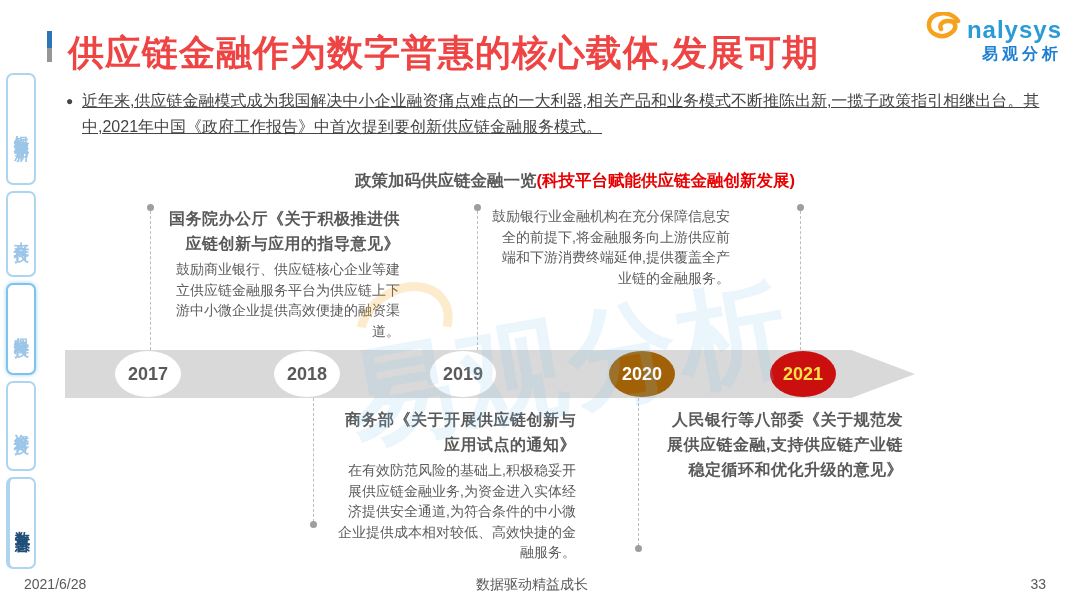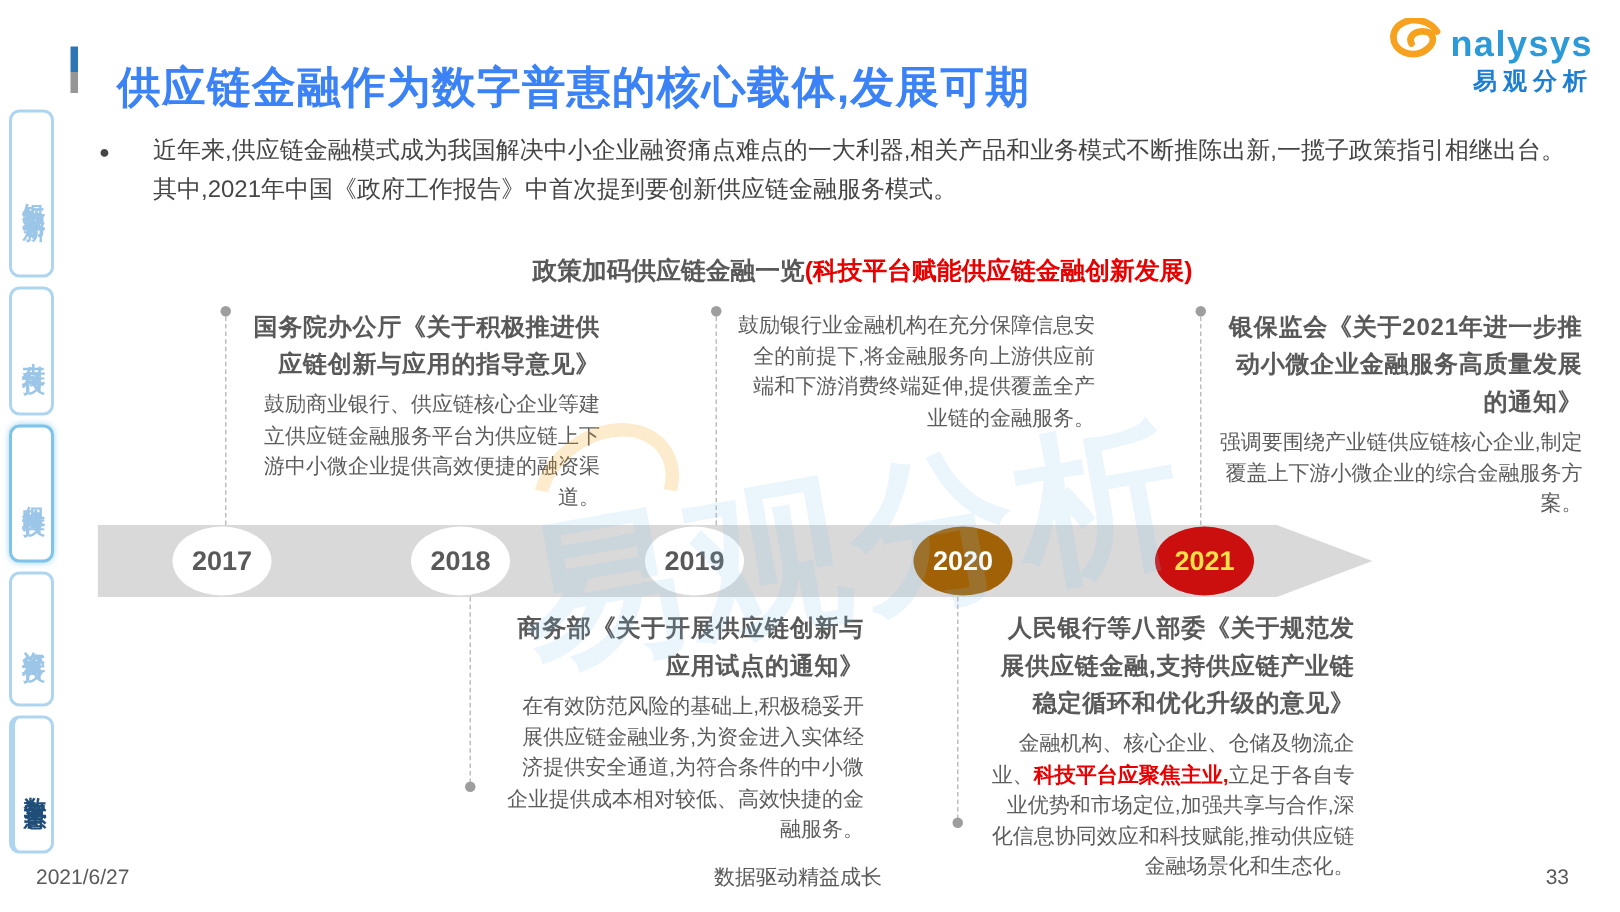--- a/index.html
+++ b/index.html
@@ -13,32 +13,32 @@
        justify-content:center;letter-spacing:2px;cursor:pointer;}
   .tab.t1{top:73px;height:112px;}
   .tab.t2{top:191px;height:86px;}
   .tab.t3{top:283px;height:92px;border-color:#7ec3ea;box-shadow:0 0 4px rgba(126,195,234,.7);}
   .tab.t4{top:381px;height:90px;}
   .tab.t5{top:477px;height:92px;color:#1f4e79;border-left-width:4px;}
 
   
   .accent{position:absolute;left:47px;top:31px;width:5px;height:31px;
           background:linear-gradient(180deg,#2e75b6 0%,#2e75b6 55%,#969696 55%,#969696 100%);}
-  h1.title{position:absolute;left:61px;top:22px;margin:17px;font-size:29px;color:#3b82f6;
+  h1.title{position:absolute;left:61px;top:22px;margin:7px;font-size:36px;color:#ef4444;
            font-weight:700;letter-spacing:1px;}
   .logo{position:absolute;right:18px;top:12px;text-align:right;}
   .logo-row{display:flex;align-items:flex-end;justify-content:flex-end;gap:1px;}
   svg.swirl{width:44px;height:30px;}
   .logo-latin{font-size:24px;color:#2a9ad8;font-weight:700;line-height:25px;letter-spacing:1px;}
   .logo-cn{font-size:16px;color:#1d7ed2;font-weight:700;letter-spacing:4px;margin-top:2px;}
 
   
   .bullet-row{position:absolute;left:66px;top:88px;width:978px;color:#454545;}
   .bullet-row::before{content:"●";position:absolute;left:0;top:6px;font-size:12px;color:#454545;}
-  .bullet-row p{margin:0 0 0 36px;font-size:16px;line-height:26px;}
+  .bullet-row p{margin:0 0 0 16px;font-size:16px;line-height:26px;text-decoration:underline;}
 
   
   .headline{position:absolute;left:100px;top:170px;width:950px;text-align:center;
             font-size:16.5px;font-weight:700;color:#595959;}
   .hl-red{color:#e80000;}
 
   
   .wm{position:absolute;left:345px;top:292px;font-size:108px;font-weight:700;
       color:rgba(130,190,235,0.16);transform:rotate(-10deg);letter-spacing:4px;
       white-space:nowrap;z-index:3;pointer-events:none;}
@@ -149,32 +149,27 @@
 
   <section class="block b0">
     <h3>国务院办公厅《关于积极推进供应链创新与应用的指导意见》</h3>
     <p>鼓励商业银行、供应链核心企业等建立供应链金融服务平台为供应链上下游中小微企业提供高效便捷的融资渠道。</p>
   </section>
 
   <section class="block b2">
     <p>鼓励银行业金融机构在充分保障信息安全的前提下,将金融服务向上游供应前端和下游消费终端延伸,提供覆盖全产业链的金融服务。</p>
   </section>
 
-  <section class="block b4">
-    <h3>银保监会《关于2021年进一步推动小微企业金融服务高质量发展的通知》</h3>
-    <p>强调要围绕产业链供应链核心企业,制定覆盖上下游小微企业的综合金融服务方案。</p>
-  </section>
 
   <section class="block b1">
     <h3>商务部《关于开展供应链创新与应用试点的通知》</h3>
     <p>在有效防范风险的基础上,积极稳妥开展供应链金融业务,为资金进入实体经济提供安全通道,为符合条件的中小微企业提供成本相对较低、高效快捷的金融服务。</p>
   </section>
 
   <section class="block b3">
     <h3>人民银行等八部委《关于规范发展供应链金融,支持供应链产业链稳定循环和优化升级的意见》</h3>
-    <p><span>金融机构、核心企业、仓储及物流企业、</span><span class="red-bold">科技平台应聚焦主业,</span><span>立足于各自专业优势和市场定位,加强共享与合作,深化信息协同效应和科技赋能,推动供应链金融场景化和生态化。</span></p>
   </section>
 
   <div class="footer-slogan">数据驱动精益成长</div>
-  <div class="footer-date">2021/6/27</div>
+  <div class="footer-date">2021/6/28</div>
   <div class="footer-page">33</div>
 
 </div>
 
 </body></html>

